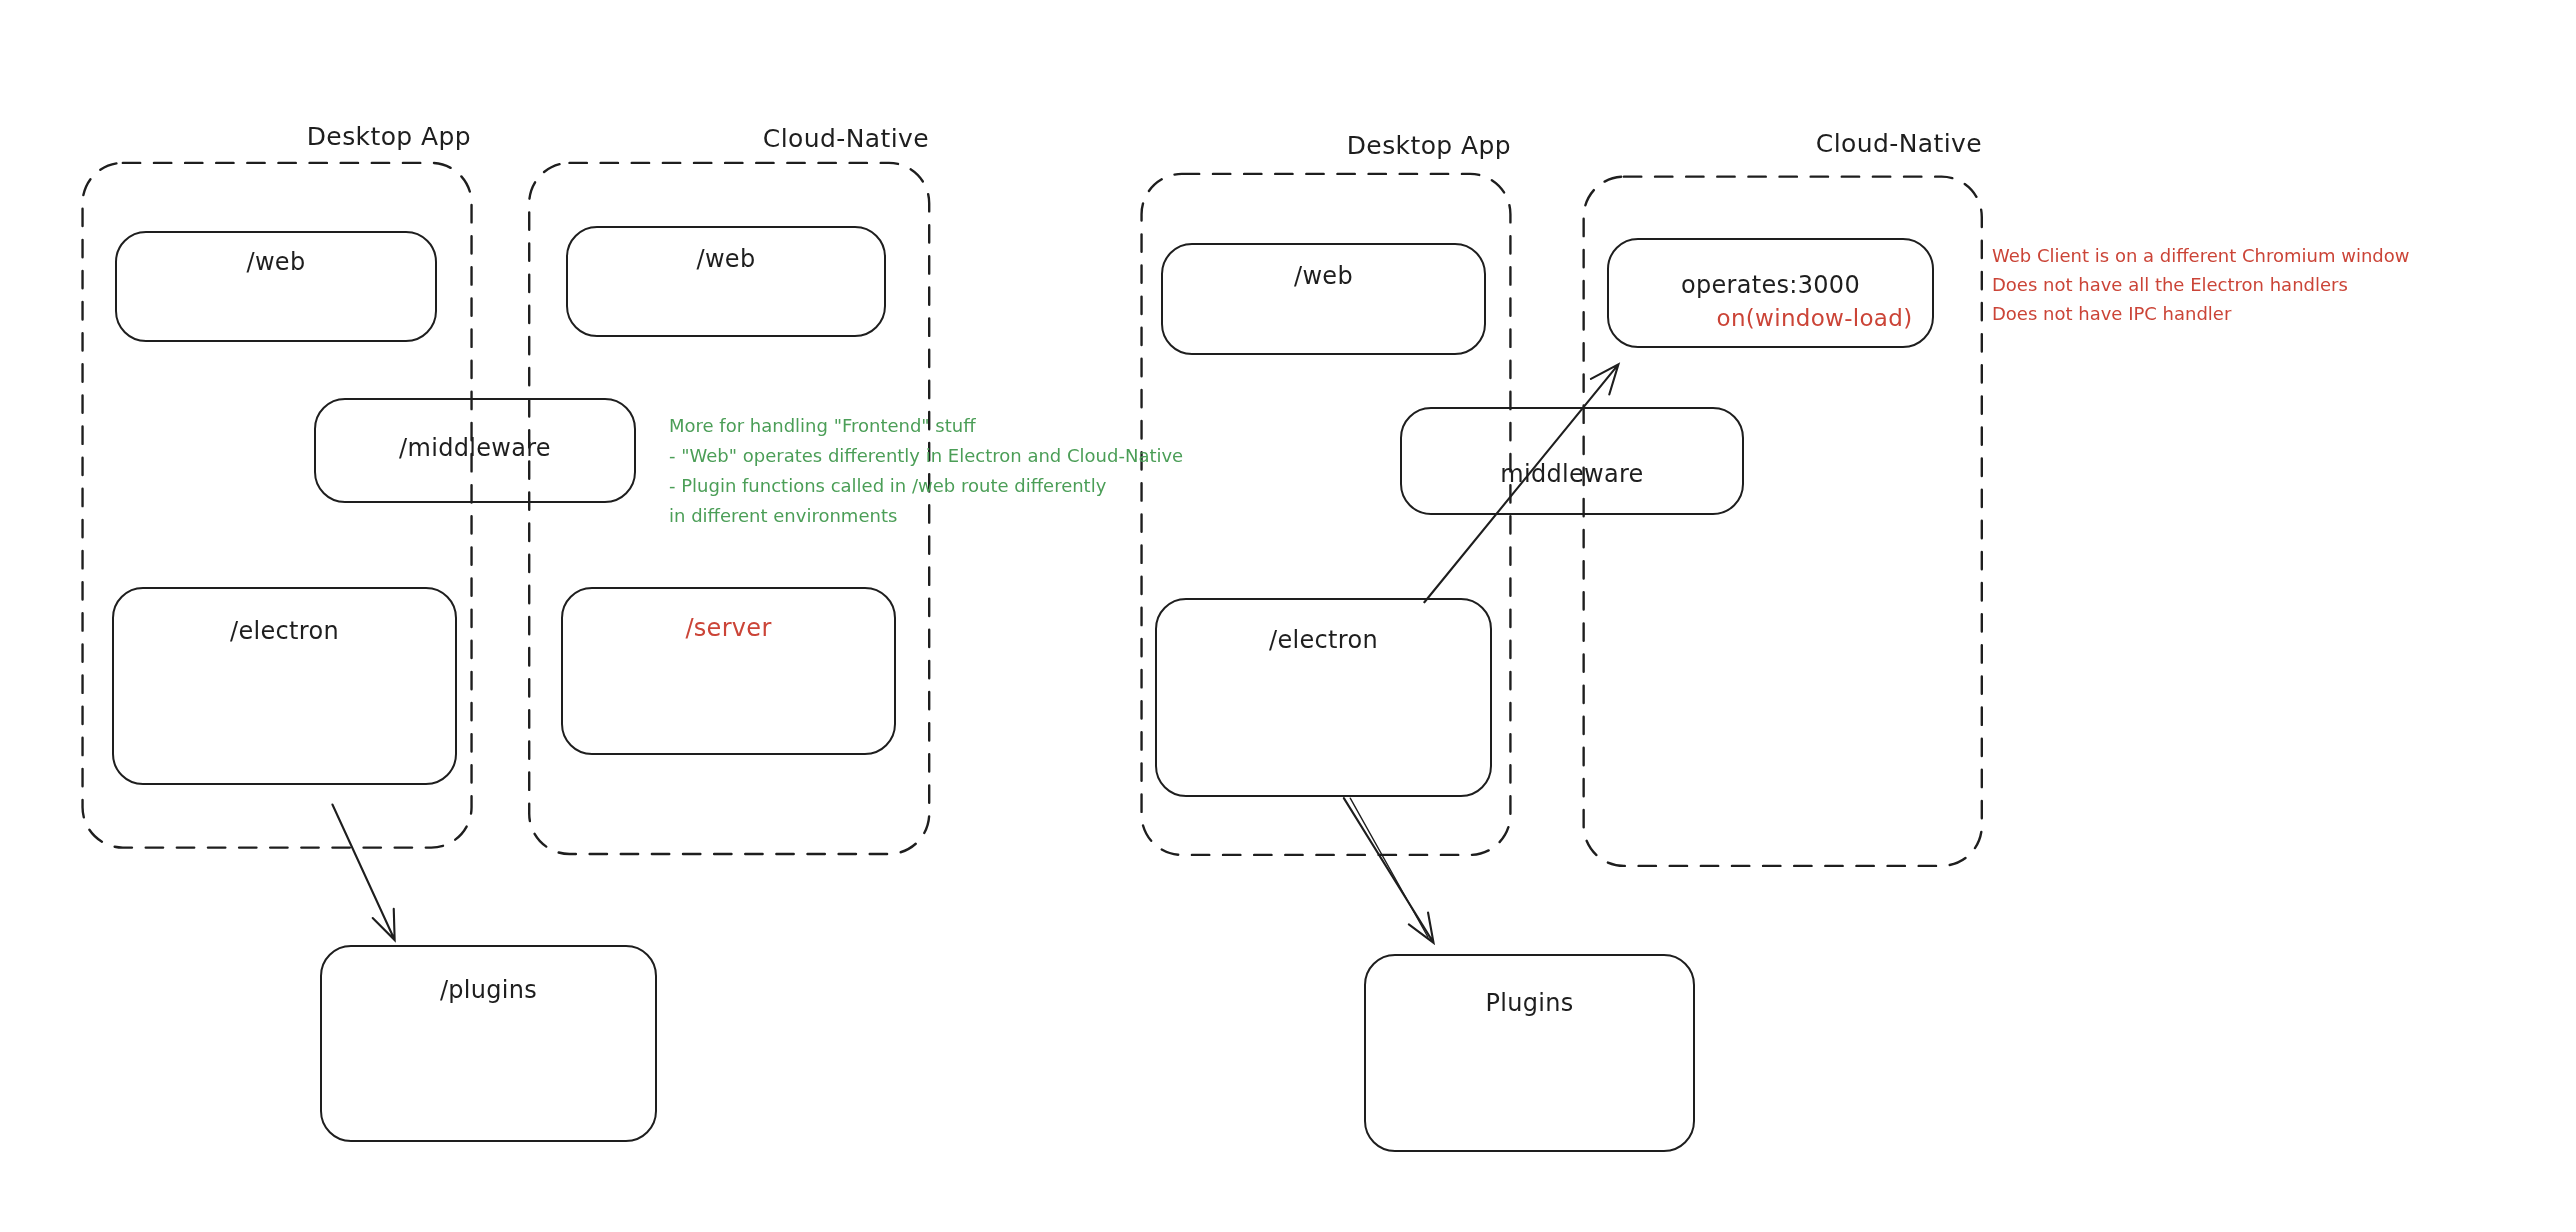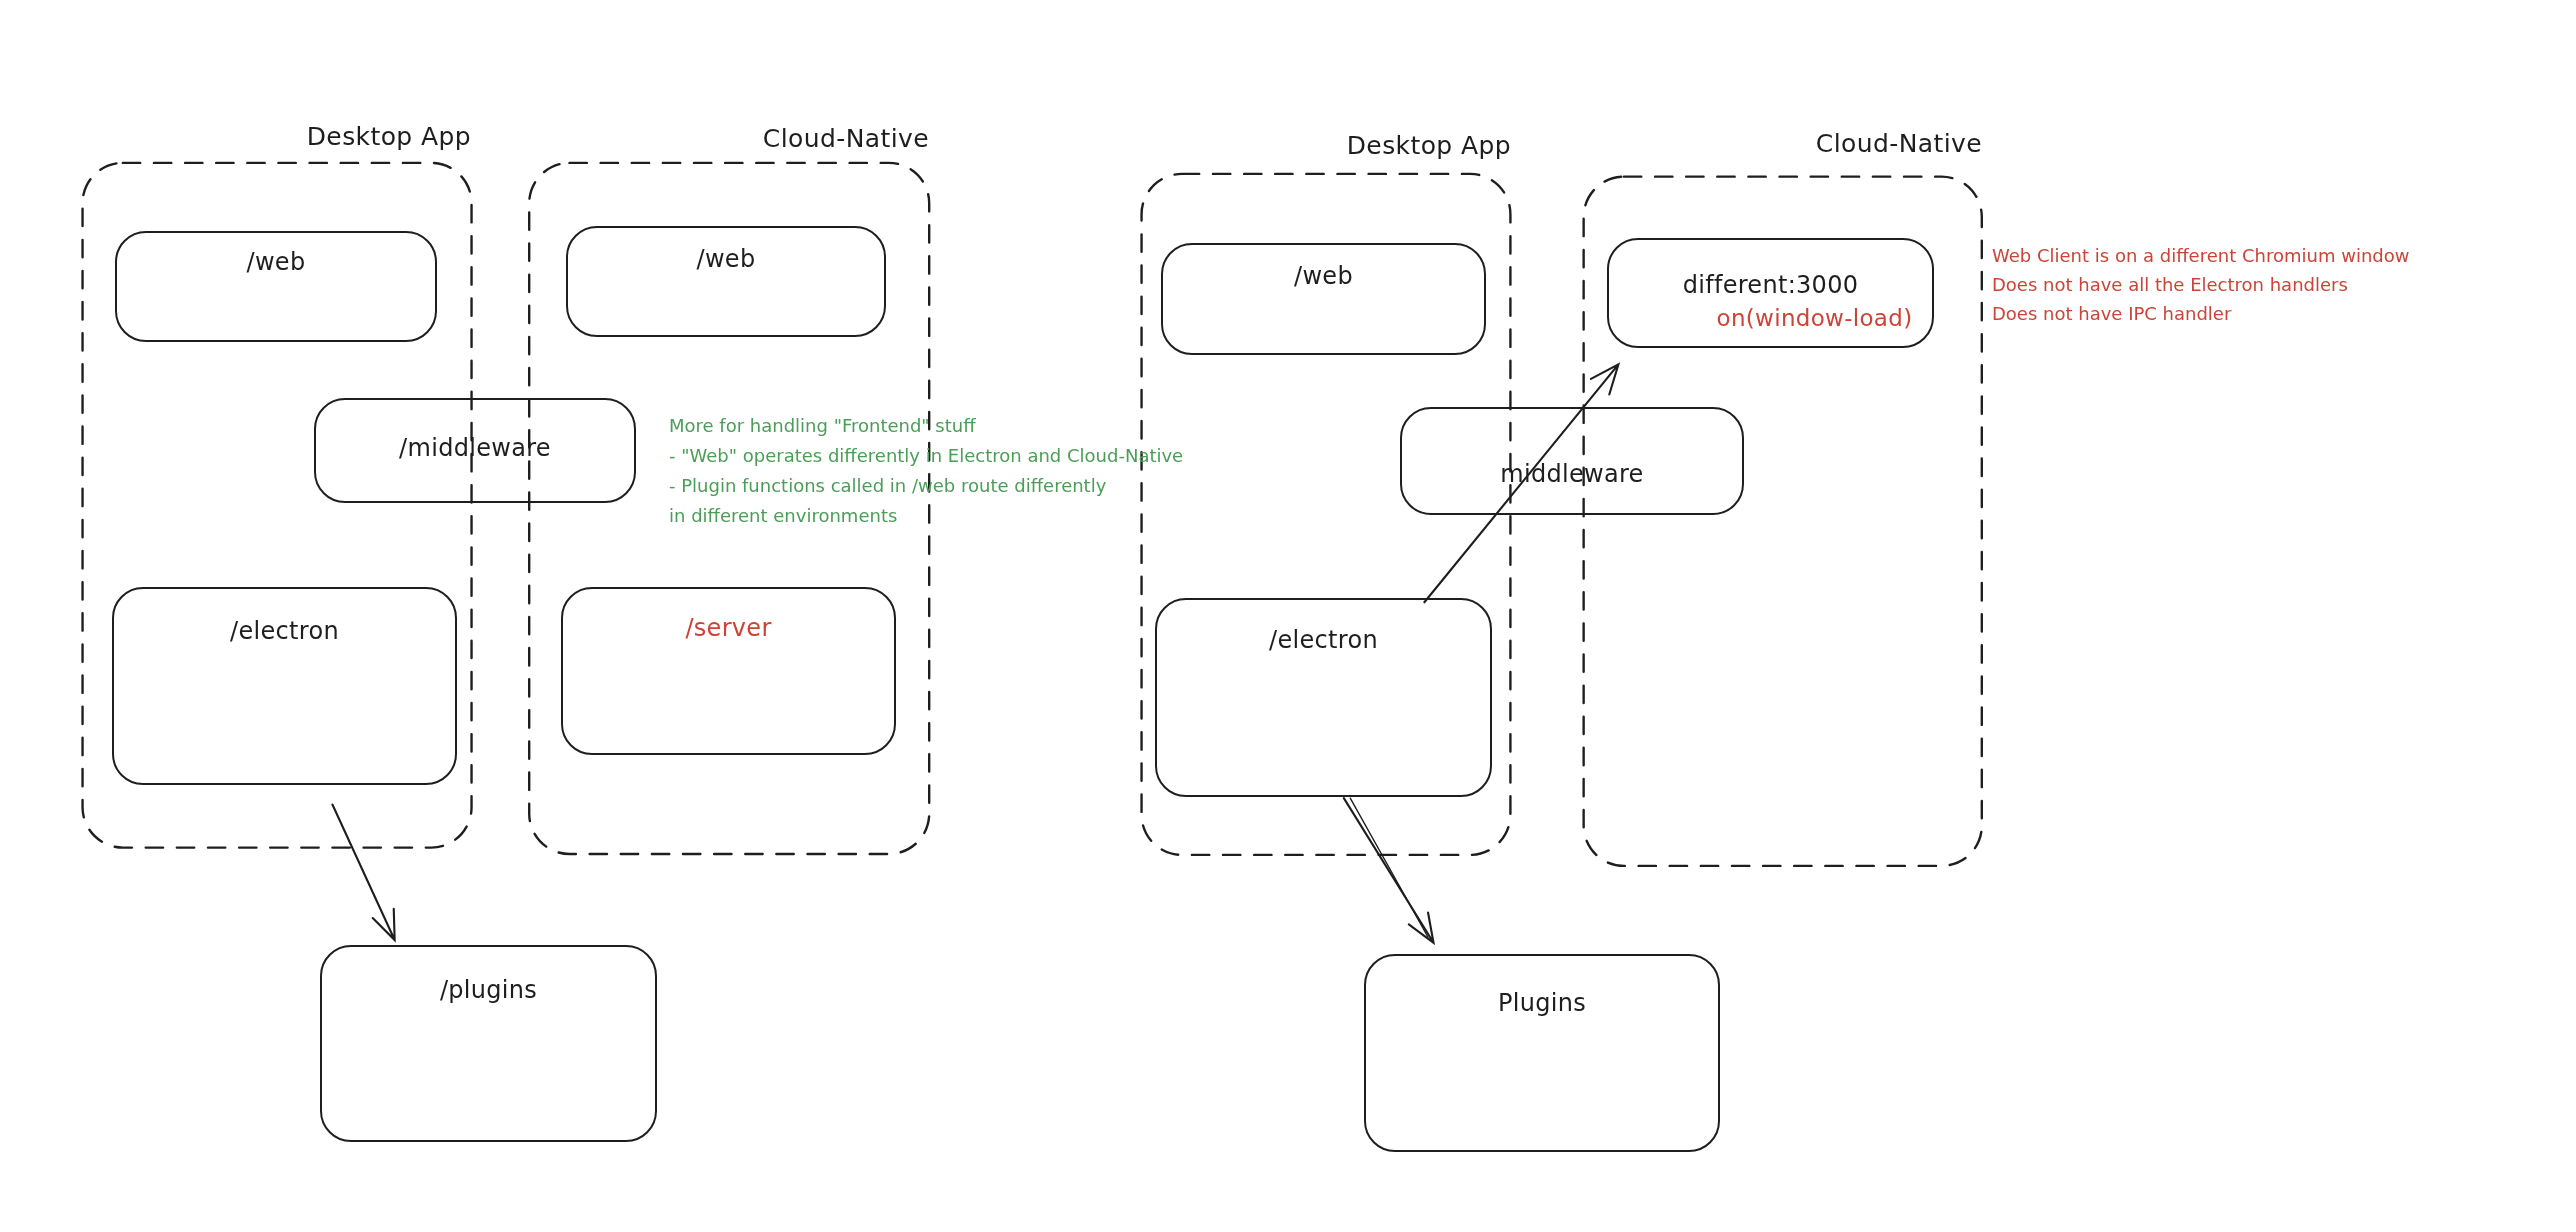--- a/index.html
+++ b/index.html
@@ -87,33 +87,33 @@
 
   <div class="node" style="left:320px;top:945px;width:337px;height:197px;padding-top:29px">
     <span class="nlabel">/plugins</span>
   </div>
 
   <div class="node" style="left:1161px;top:243px;width:325px;height:112px;padding-top:17.4px">
     <span class="nlabel">/web</span>
   </div>
 
   <div class="node col" style="left:1607px;top:238px;width:327px;height:110px;padding-top:15.6px">
-    <span class="nlabel">different:3000</span>
+    <span class="nlabel">operates:3000</span>
     <span class="nlabel red shiftr" style="font-size:23px">on(window-load)</span>
   </div>
 
   <div class="node" style="left:1400px;top:407px;width:344px;height:108px;padding-top:51px">
     <span class="nlabel">middleware</span>
   </div>
 
   <div class="node" style="left:1155px;top:598px;width:337px;height:199px;padding-top:26px">
     <span class="nlabel">/electron</span>
   </div>
 
-  <div class="node" style="left:1364px;top:954px;width:356px;height:198px;padding-top:33px">
+  <div class="node" style="left:1364px;top:954px;width:331px;height:198px;padding-top:33px">
     <span class="nlabel">Plugins</span>
   </div>
 
   <div class="note green" style="left:669px;top:411px">
     <div>More for handling "Frontend" stuff</div>
     <div>- "Web" operates differently in Electron and Cloud-Native</div>
     <div>- Plugin functions called in /web route differently</div>
     <div>in different environments</div>
   </div>
 

